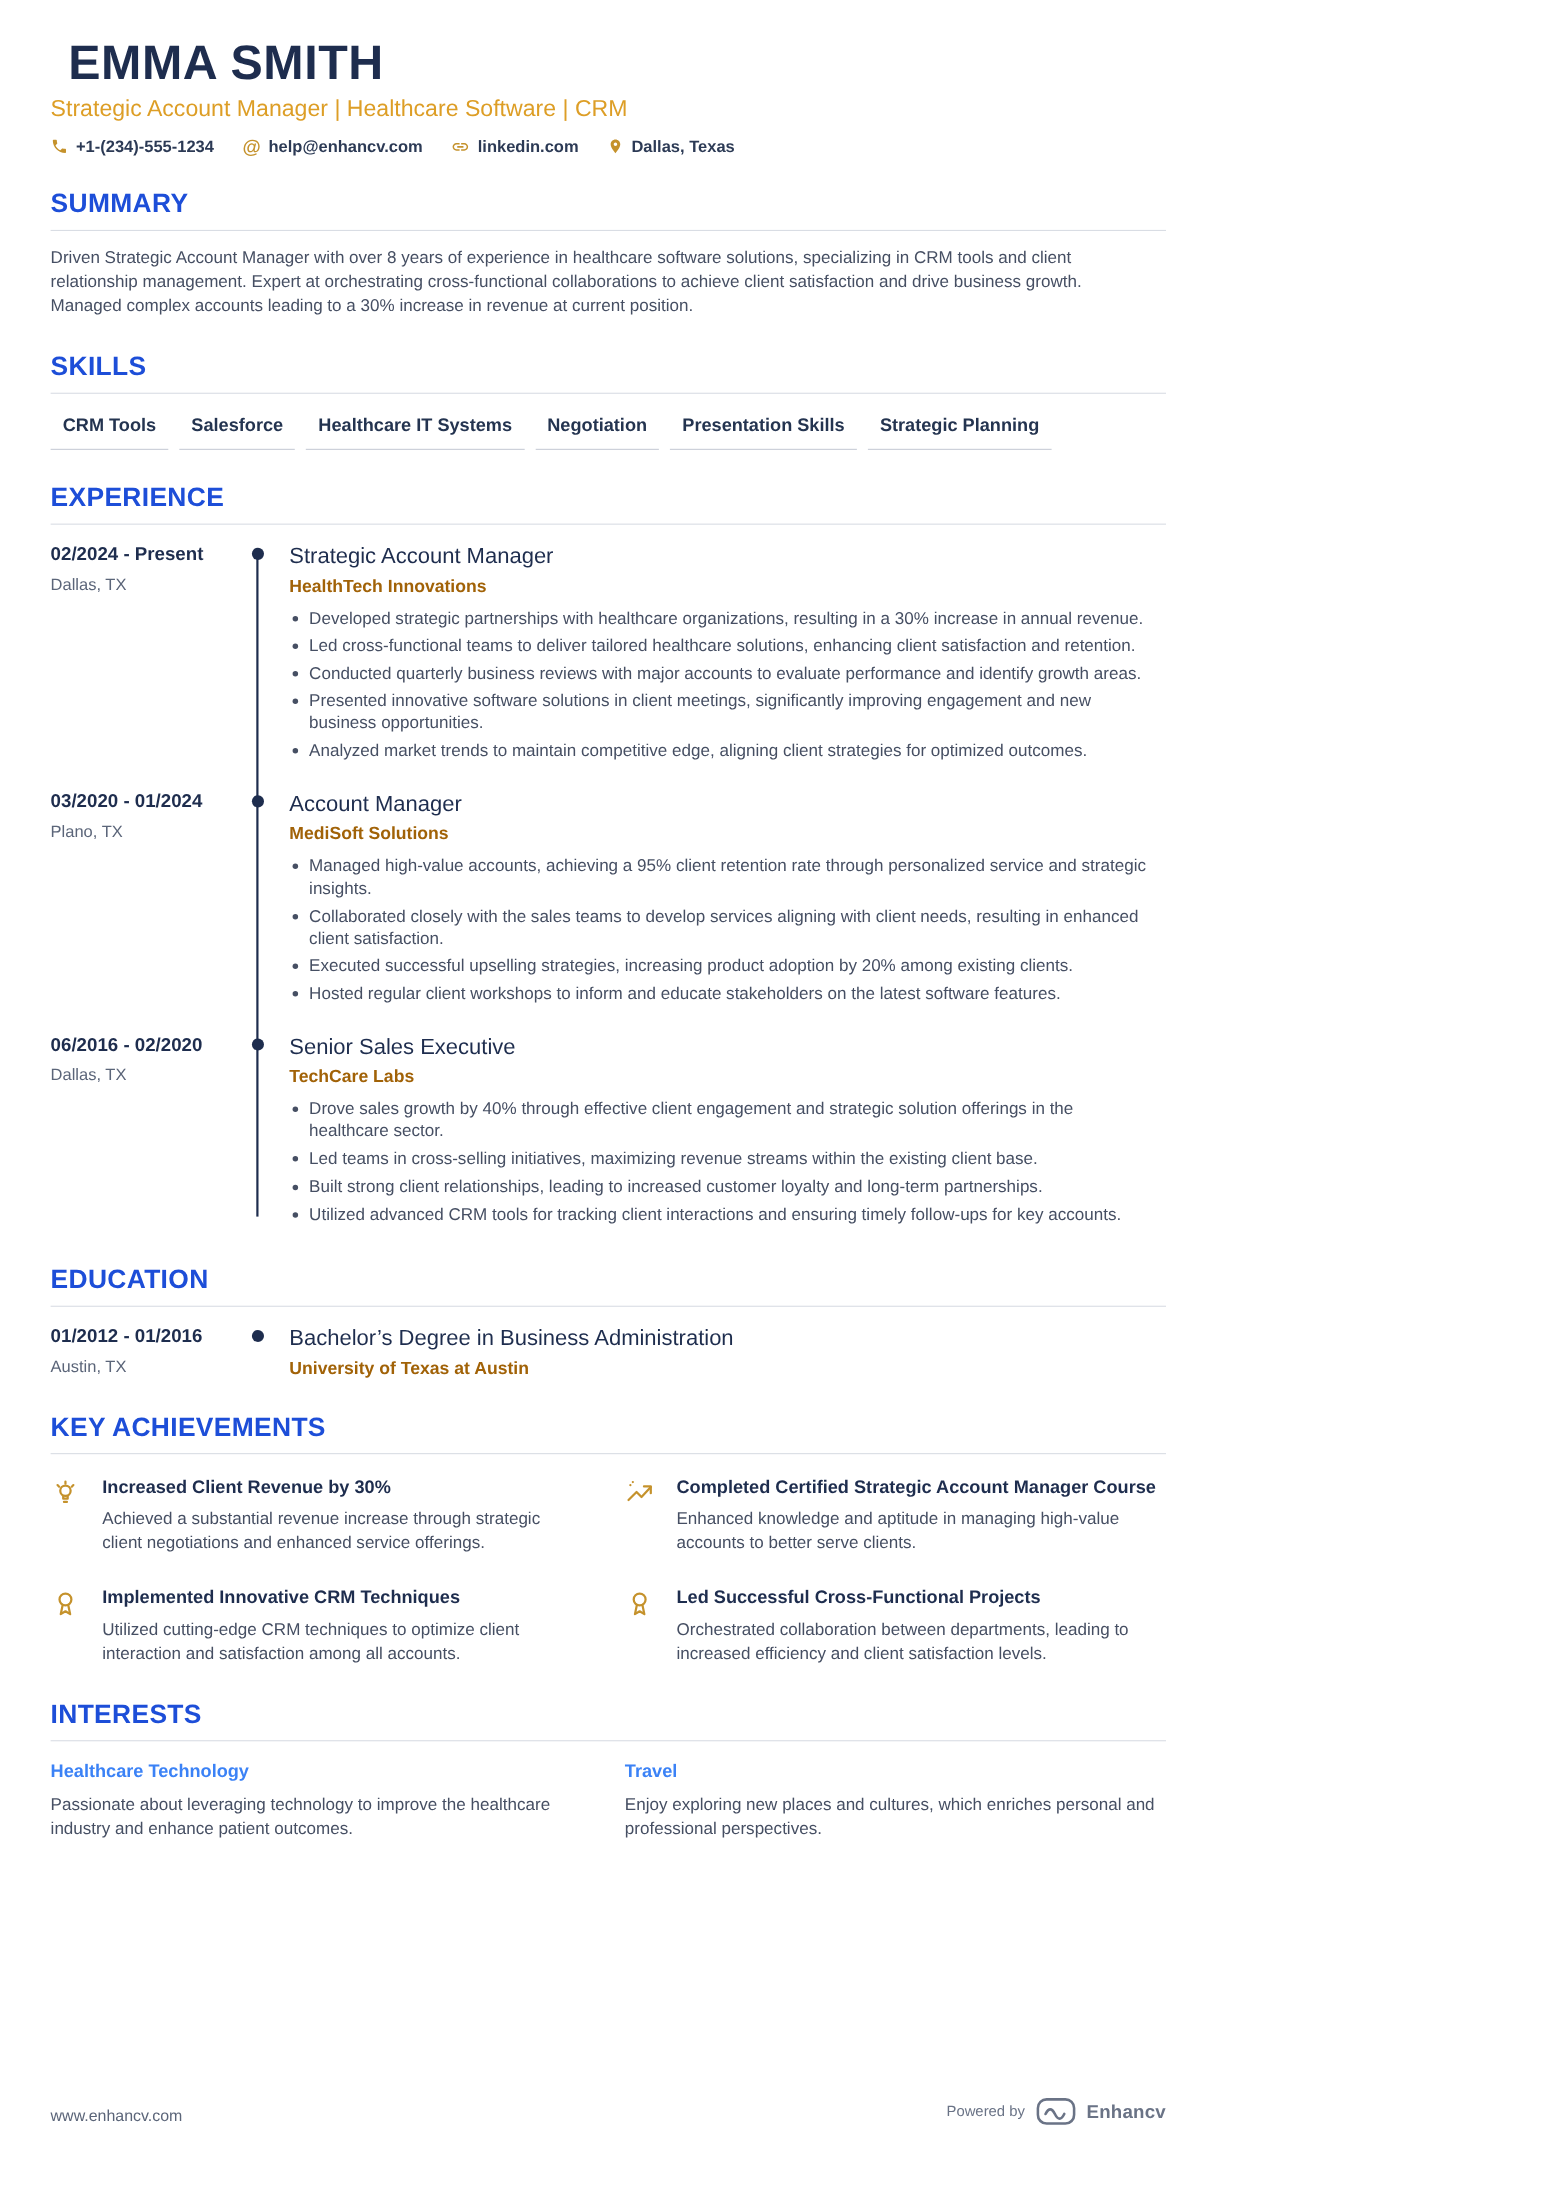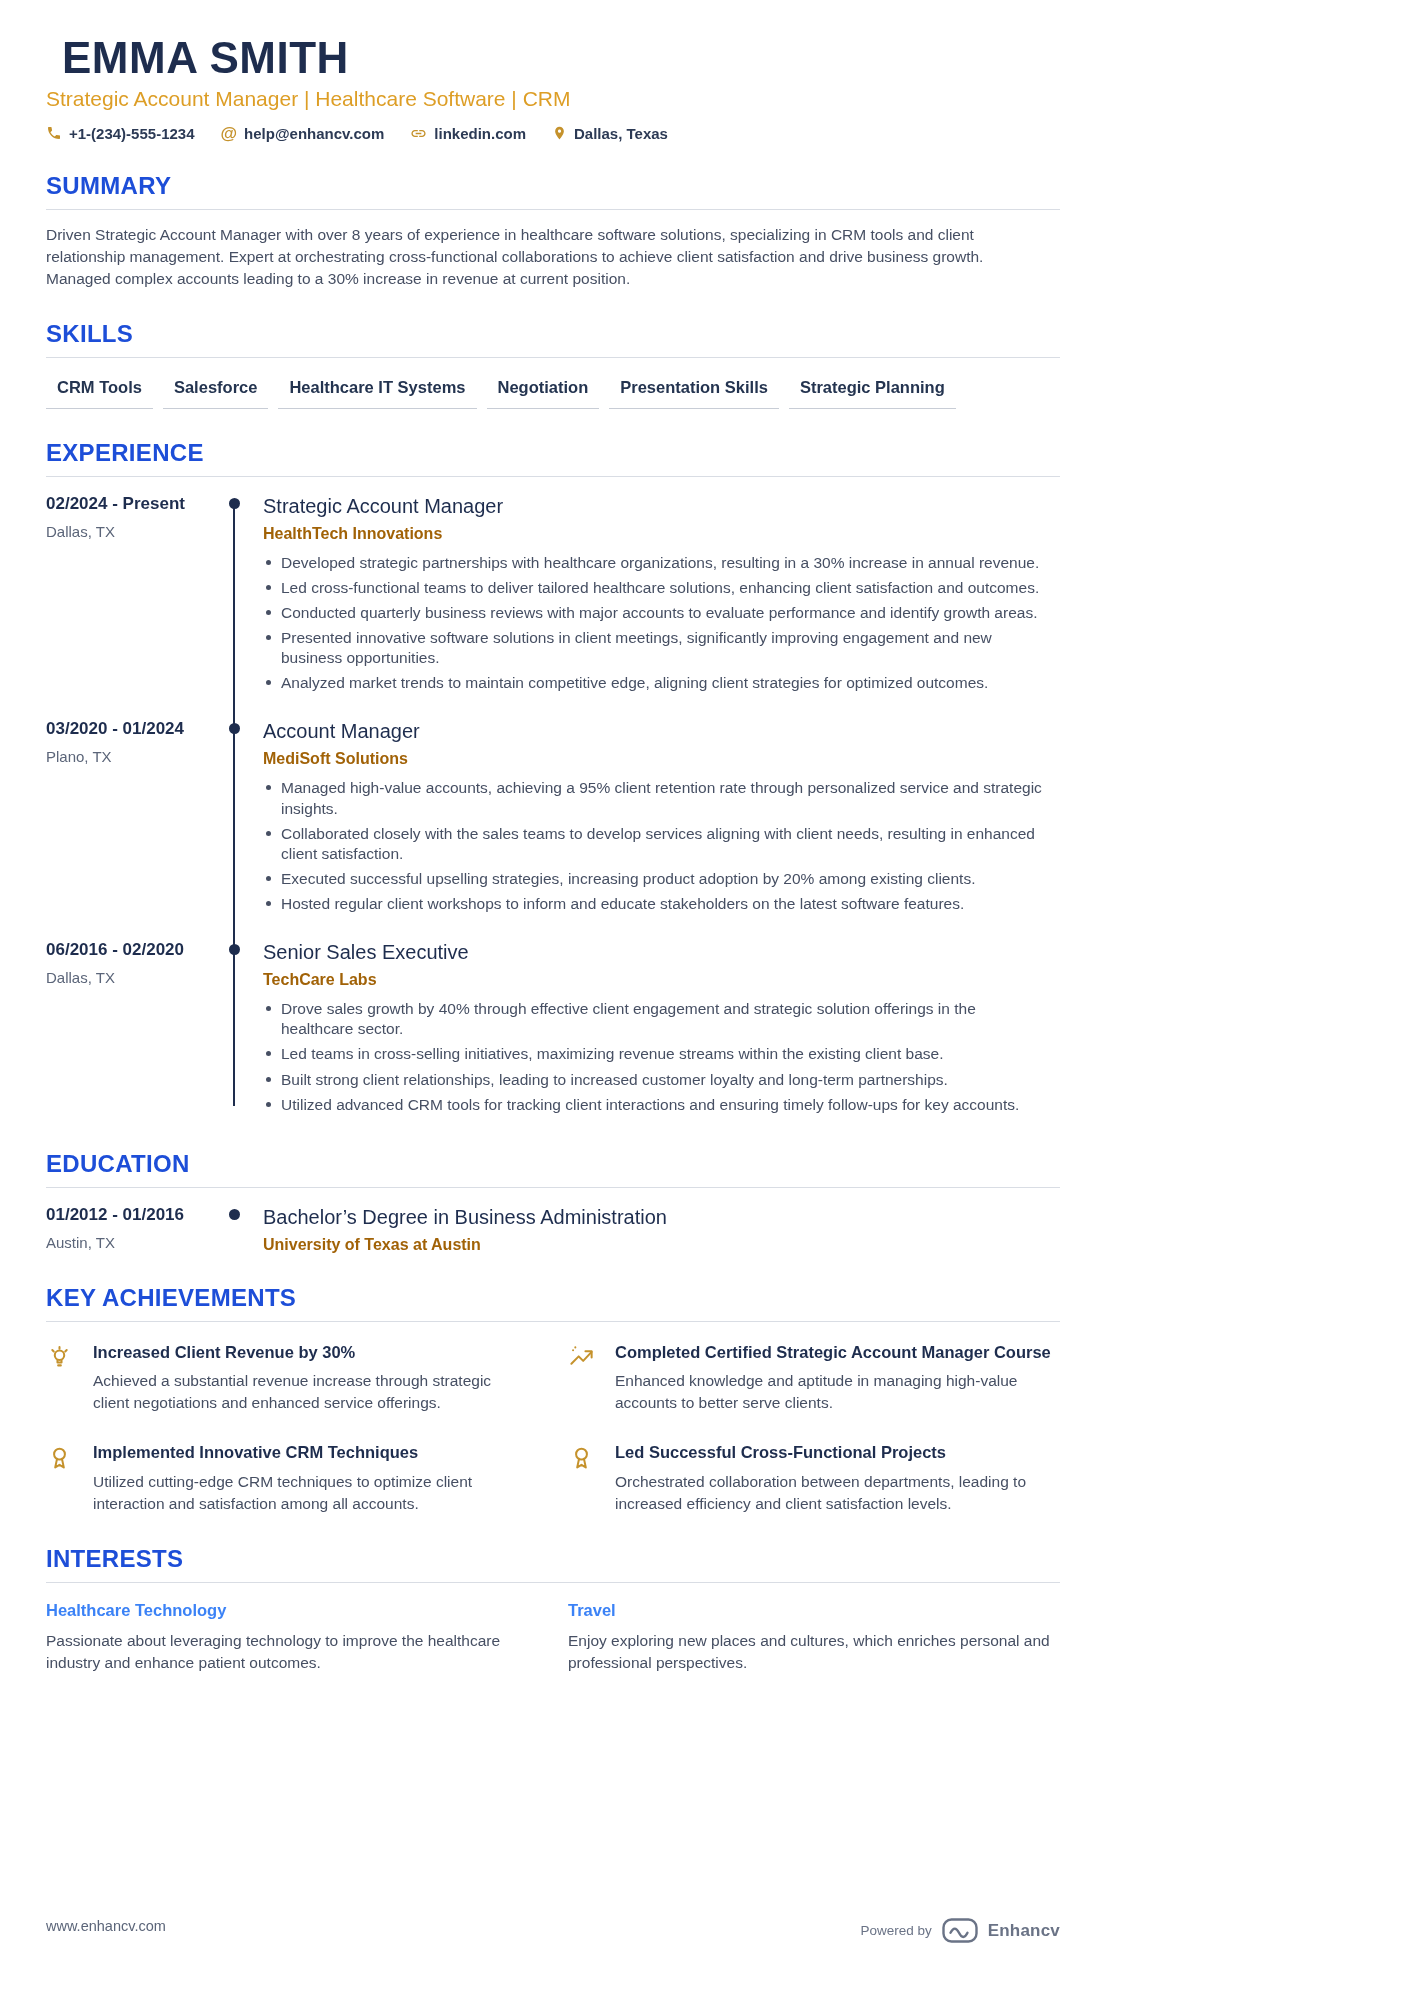--- a/index.html
+++ b/index.html
@@ -70,22 +70,22 @@
   .ach-title { font-size:16.5px; font-weight:700; color:#1e2d4e; line-height:1.3; }
   .ach-text { font-size:15.5px; line-height:1.42; margin-top:7px; }
 
   
   .int-grid { display:grid; grid-template-columns:476px 492px; column-gap:46px; margin-top:18px; }
   .int-title { font-size:16.5px; font-weight:700; color:#3b82f6; }
   .int-text { font-size:15.5px; line-height:1.42; margin-top:10px; }
 
   
   .footer {
-    position:absolute; left:46px; width:1014px; bottom:52px;
-    display:flex; justify-content:space-between; align-items:flex-start;
+    position:absolute; left:46px; width:1014px; bottom:63px;
+    display:flex; justify-content:space-between; align-items:flex-end;
   }
   .footer-site { font-size:14.5px; color:#5b6579; }
   .powered { display:flex; align-items:center; gap:10px; }
   .powered-label { font-size:13.5px; color:#6a7386; }
   .brand { font-size:17px; font-weight:600; color:#6a7386; letter-spacing:.2px; }
   .logo svg { display:block; }
 </style>
 </head>
 <body>
 
@@ -146,21 +146,21 @@
         <span class="tl-dot"></span>
         <div class="xp-left">
           <div class="xp-dates">02/2024 - Present</div>
           <div class="xp-loc">Dallas, TX</div>
         </div>
         <div class="xp-right">
           <h3 class="xp-title">Strategic Account Manager</h3>
           <div class="xp-company">HealthTech Innovations</div>
           <ul class="xp-bullets">
             <li>Developed strategic partnerships with healthcare organizations, resulting in a 30% increase in annual revenue.</li>
-            <li>Led cross-functional teams to deliver tailored healthcare solutions, enhancing client satisfaction and outcomes.</li>
+            <li>Led cross-functional teams to deliver tailored healthcare solutions, enhancing client satisfaction and retention.</li>
             <li>Conducted quarterly business reviews with major accounts to evaluate performance and identify growth areas.</li>
             <li>Presented innovative software solutions in client meetings, significantly improving engagement and new business opportunities.</li>
             <li>Analyzed market trends to maintain competitive edge, aligning client strategies for optimized outcomes.</li>
           </ul>
         </div>
       </article>
 
       <article class="xp-entry">
         <span class="tl-dot"></span>
         <div class="xp-left">

